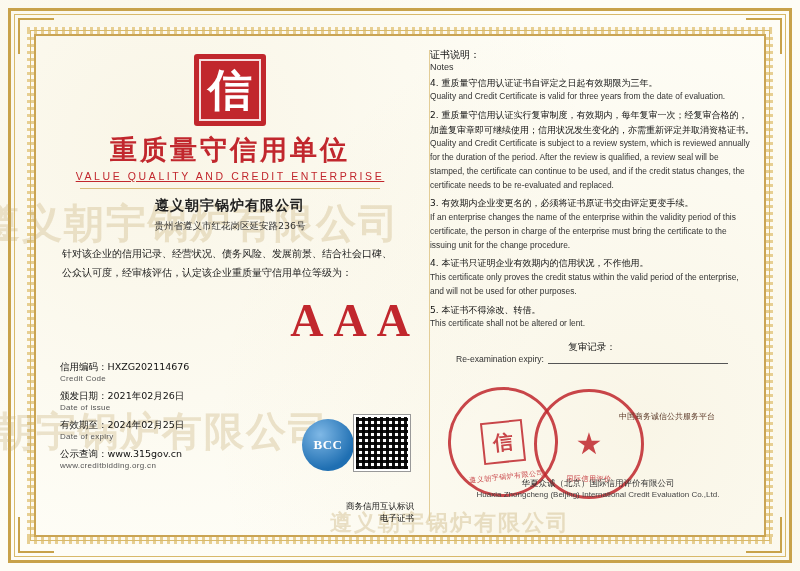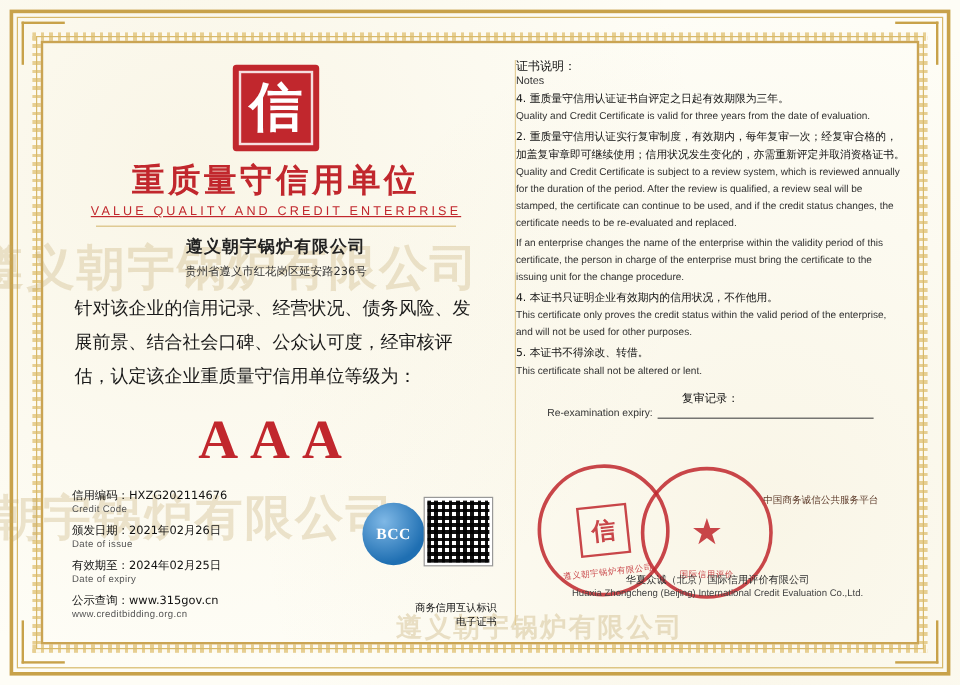--- a/index.html
+++ b/index.html
@@ -132,30 +132,31 @@
   .company{
     font-size:14px;color:#222;font-weight:bold;letter-spacing:1px;
     font-family:"DejaVu Sans", sans-serif;
     margin-bottom:5px;
   }
   .address{
     font-size:9.5px;color:#333;margin-bottom:12px;
     font-family:"DejaVu Sans", sans-serif;
   }
   .para{
-    font-size:15px;line-height:1.85;color:#1a1a1a;
+    font-size:10px;line-height:1.85;color:#1a1a1a;
     text-align:left;
     padding:0 22px;
-    font-family:Liberation Mono, monospace;
+    font-family:Liberation Sans, sans-serif;
   }
   .grade{
     font-size:46px;color:#c1272d;font-weight:bold;
     letter-spacing:10px;
     font-family:"Liberation Serif", serif;
     margin:12px 0 14px;
+    text-align:right;
   }
   .fields{
     padding:0 20px;
     text-align:left;
   }
   .field{
     margin-bottom:7px;
   }
   .field .cn{
     font-size:9.5px;color:#111;
@@ -239,22 +240,22 @@
     width:38px;height:38px;border:2px solid #c0272d;
     font-size:20px;font-weight:bold;display:flex;align-items:center;justify-content:center;
     font-family:"DejaVu Sans", sans-serif;
   }
   .stamp-caption{
     position:absolute;left:0;bottom:-2px;width:300px;
     text-align:center;font-size:8px;color:#444;
   }
   .stamp-caption .cn{font-size:8.5px;color:#333;font-family:"DejaVu Sans", sans-serif;}
   .platform{
-    position:absolute;left:114px;top:24px;width:170px;
-    text-align:right;color:#7a3b2a;font-size:7.5px;line-height:1.5;
+    position:absolute;left:134px;top:24px;width:170px;
+    text-align:center;color:#7a3b2a;font-size:7.5px;line-height:1.5;
   }
   .platform .cn{font-size:8px;color:#5d3b2a;font-family:"DejaVu Sans", sans-serif;}
 </style>
 </head>
 <body>
 
 <div class="cert">
 
   <div class="border-outer"></div>
   <div class="border-mid"></div>
@@ -333,20 +334,21 @@
 
       <div class="note">
         <div class="cn">4. 重质量守信用认证证书自评定之日起有效期限为三年。</div>
         <div class="en">Quality and Credit Certificate is valid for three years from the date of evaluation.</div>
       </div>
       <div class="note">
         <div class="cn">2. 重质量守信用认证实行复审制度，有效期内，每年复审一次；经复审合格的，加盖复审章即可继续使用；信用状况发生变化的，亦需重新评定并取消资格证书。</div>
         <div class="en">Quality and Credit Certificate is subject to a review system, which is reviewed annually for the duration of the period. After the review is qualified, a review seal will be stamped, the certificate can continue to be used, and if the credit status changes, the certificate needs to be re-evaluated and replaced.</div>
       </div>
       <div class="note">
+        <div class="cn">3. 有效期内企业变更名的，必须将证书原证书交由评定更变手续。</div>
         <div class="en">If an enterprise changes the name of the enterprise within the validity period of this certificate, the person in charge of the enterprise must bring the certificate to the issuing unit for the change procedure.</div>
       </div>
       <div class="note">
         <div class="cn">4. 本证书只证明企业有效期内的信用状况，不作他用。</div>
         <div class="en">This certificate only proves the credit status within the valid period of the enterprise, and will not be used for other purposes.</div>
       </div>
       <div class="note">
         <div class="cn">5. 本证书不得涂改、转借。</div>
         <div class="en">This certificate shall not be altered or lent.</div>
       </div>

